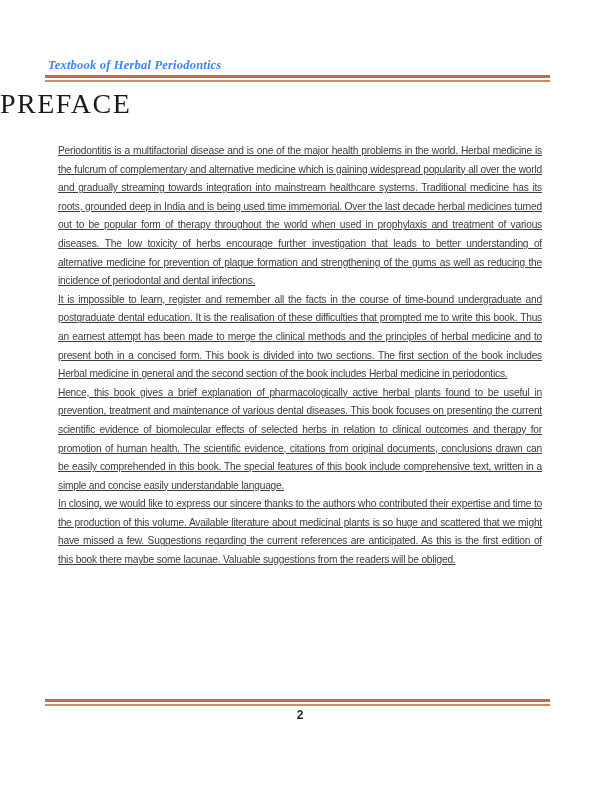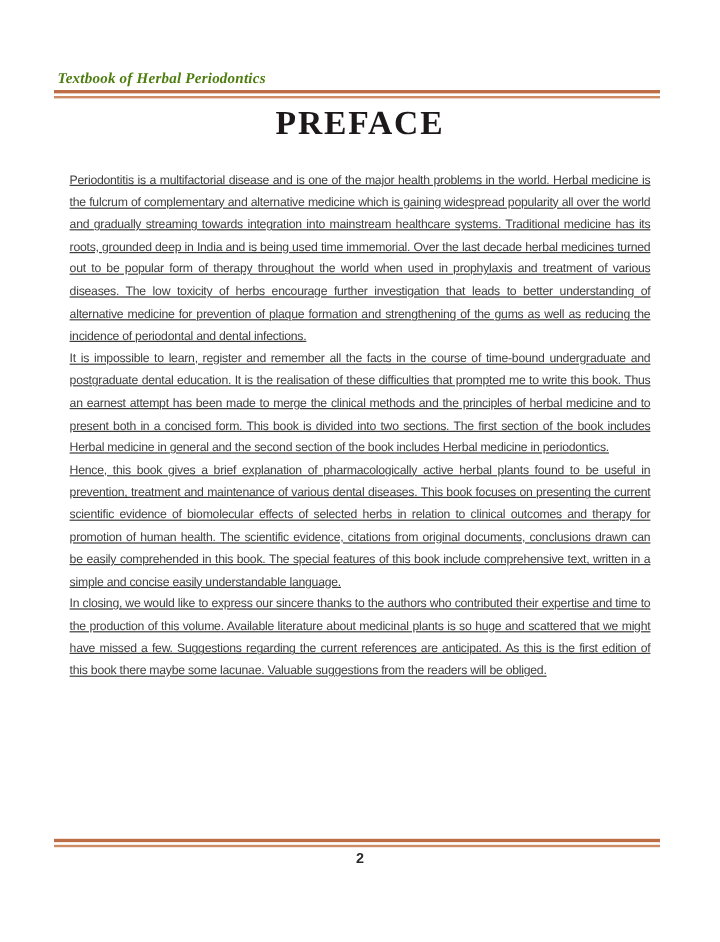--- a/index.html
+++ b/index.html
@@ -16,42 +16,42 @@
     font-family: "Liberation Sans", sans-serif;
   }
   .running-header {
     position: absolute;
     left: 48px;
     top: 58px;
     font-family: "Liberation Serif", "DejaVu Serif", serif;
     font-style: italic;
     font-weight: bold;
     font-size: 12.5px;
-    color: #4d7c0f;
+    color: #3b82f6;
     letter-spacing: 0.2px;
     white-space: nowrap;
   }
   .double-rule {
     position: absolute;
     left: 45px;
     width: 505px;
   }
   .double-rule .thick { height: 3px; }
   .double-rule .gap   { height: 2px; background: #ffffff; }
   .double-rule .thin  { height: 1.5px; }
   .header-rule { top: 75px; }
   .footer-rule { top: 699px; }
   .preface-title {
     position: absolute;
     top: 88px;
     left: 0;
     width: 100%;
-    text-align: center;
+    text-align: left;
     font-family: "Liberation Serif", "DejaVu Serif", serif;
-    font-weight: bold;
+    font-weight: normal;
     font-size: 28px;
     letter-spacing: 1.5px;
     color: #1d191a;
   }
   .body-block {
     position: absolute;
     left: 58px;
     top: 142px;
     width: 484px;
   }

